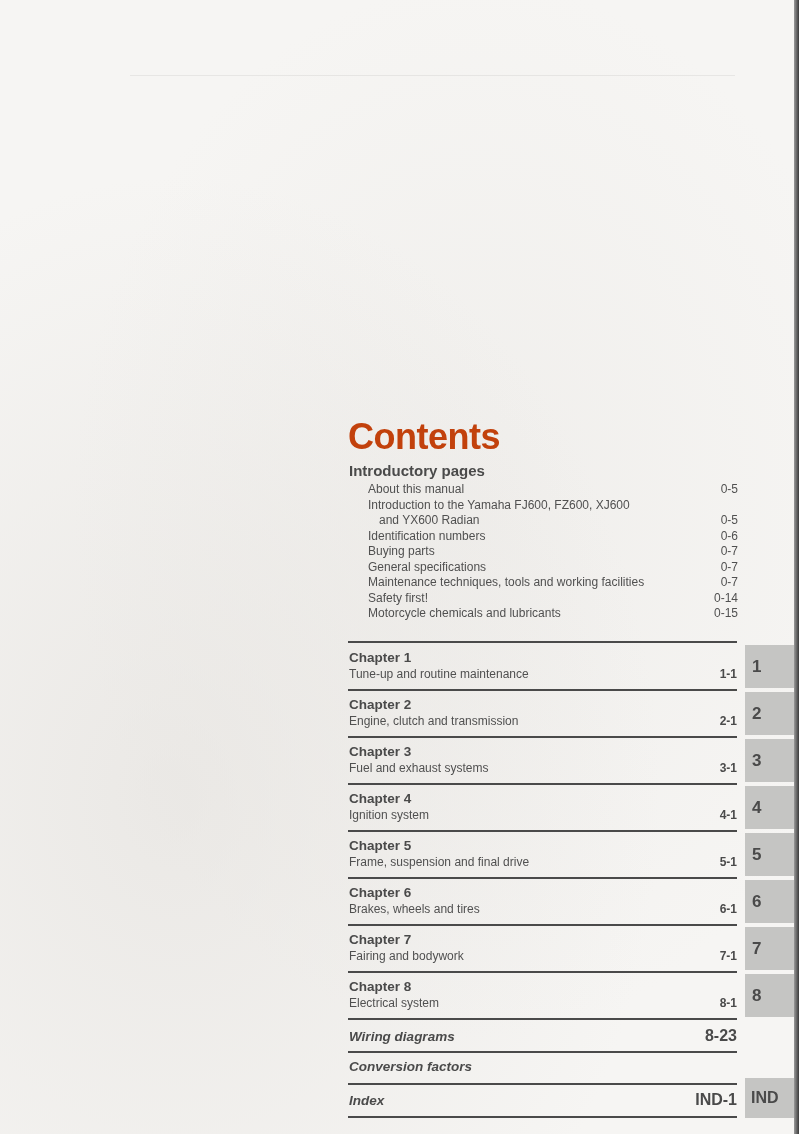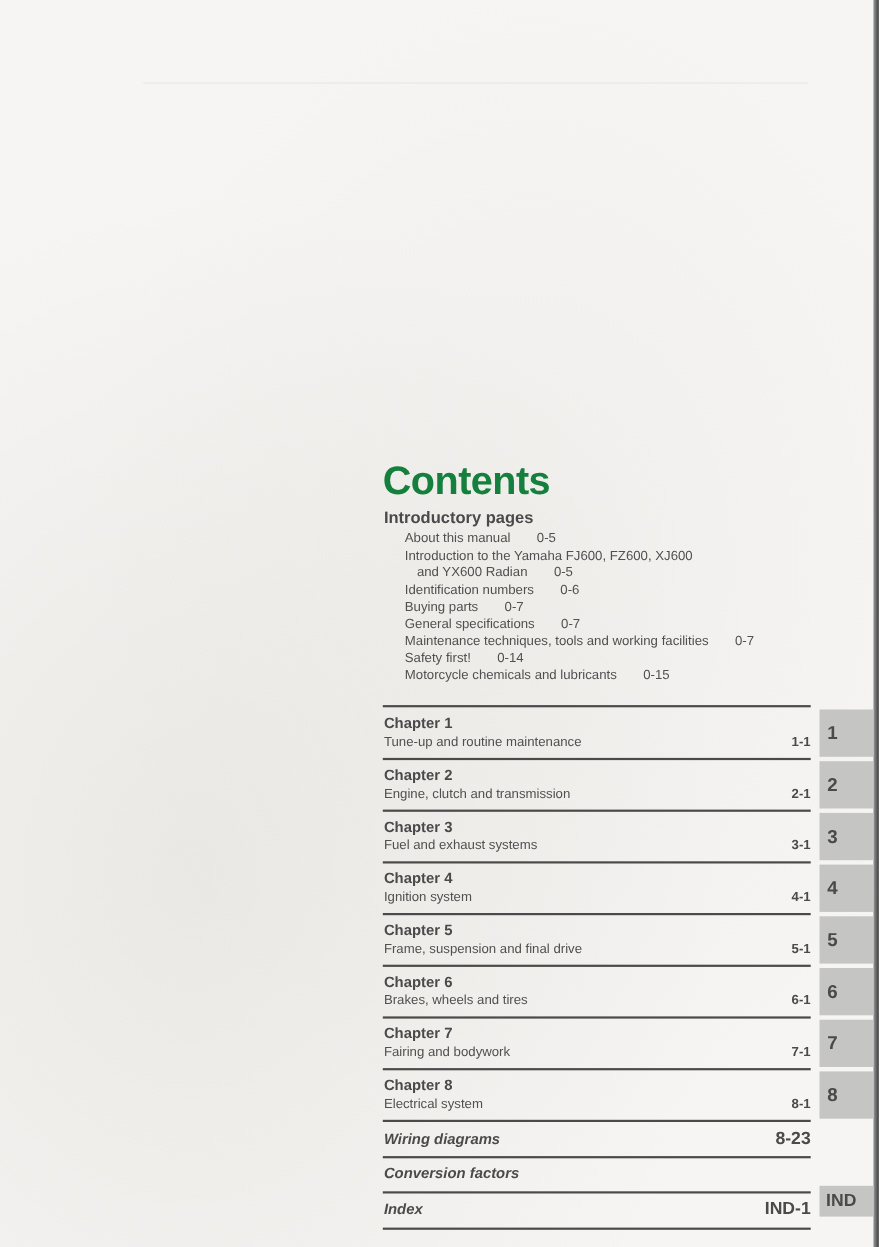--- a/index.html
+++ b/index.html
@@ -38,21 +38,21 @@
       width: 605px;
       border-bottom: 1px solid rgba(120,120,120,0.12);
       height: 20px;
     }
     .title {
       position: absolute;
       left: 348px;
       top: 414px;
       font-size: 36px;
       font-weight: bold;
-      color: #15803d;
+      color: #c2410c;
       letter-spacing: -0.5px;
       margin: 0;
       line-height: 46px;
     }
     .intro-heading {
       position: absolute;
       left: 349px;
       top: 462px;
       font-size: 15px;
       font-weight: bold;
@@ -65,21 +65,21 @@
       top: 482px;
       width: 370px;
       list-style: none;
       margin: 0;
       padding: 0;
       font-size: 12px;
       color: #505050;
     }
     .intro-list li {
       display: flex;
-      justify-content: flex-start;
+      justify-content: space-between;
       height: 15.5px;
       line-height: 15.5px;
       gap: 24px;
     }
     .intro-list li .indent {
       padding-left: 11px;
     }
     .intro-list li .page {
       text-align: right;
     }
@@ -285,13 +285,13 @@
 </div>
 
 <div class="tab" style="top:645px;height:43px">1</div>
 <div class="tab" style="top:692px;height:43px">2</div>
 <div class="tab" style="top:739px;height:43px">3</div>
 <div class="tab" style="top:786px;height:43px">4</div>
 <div class="tab" style="top:833px;height:43px">5</div>
 <div class="tab" style="top:880px;height:43px">6</div>
 <div class="tab" style="top:927px;height:43px">7</div>
 <div class="tab" style="top:974px;height:43px">8</div>
-<div class="tab ind" style="top:1078px;height:28px">IND</div>
+<div class="tab ind" style="top:1078px;height:40px">IND</div>
 
 </body></html>

